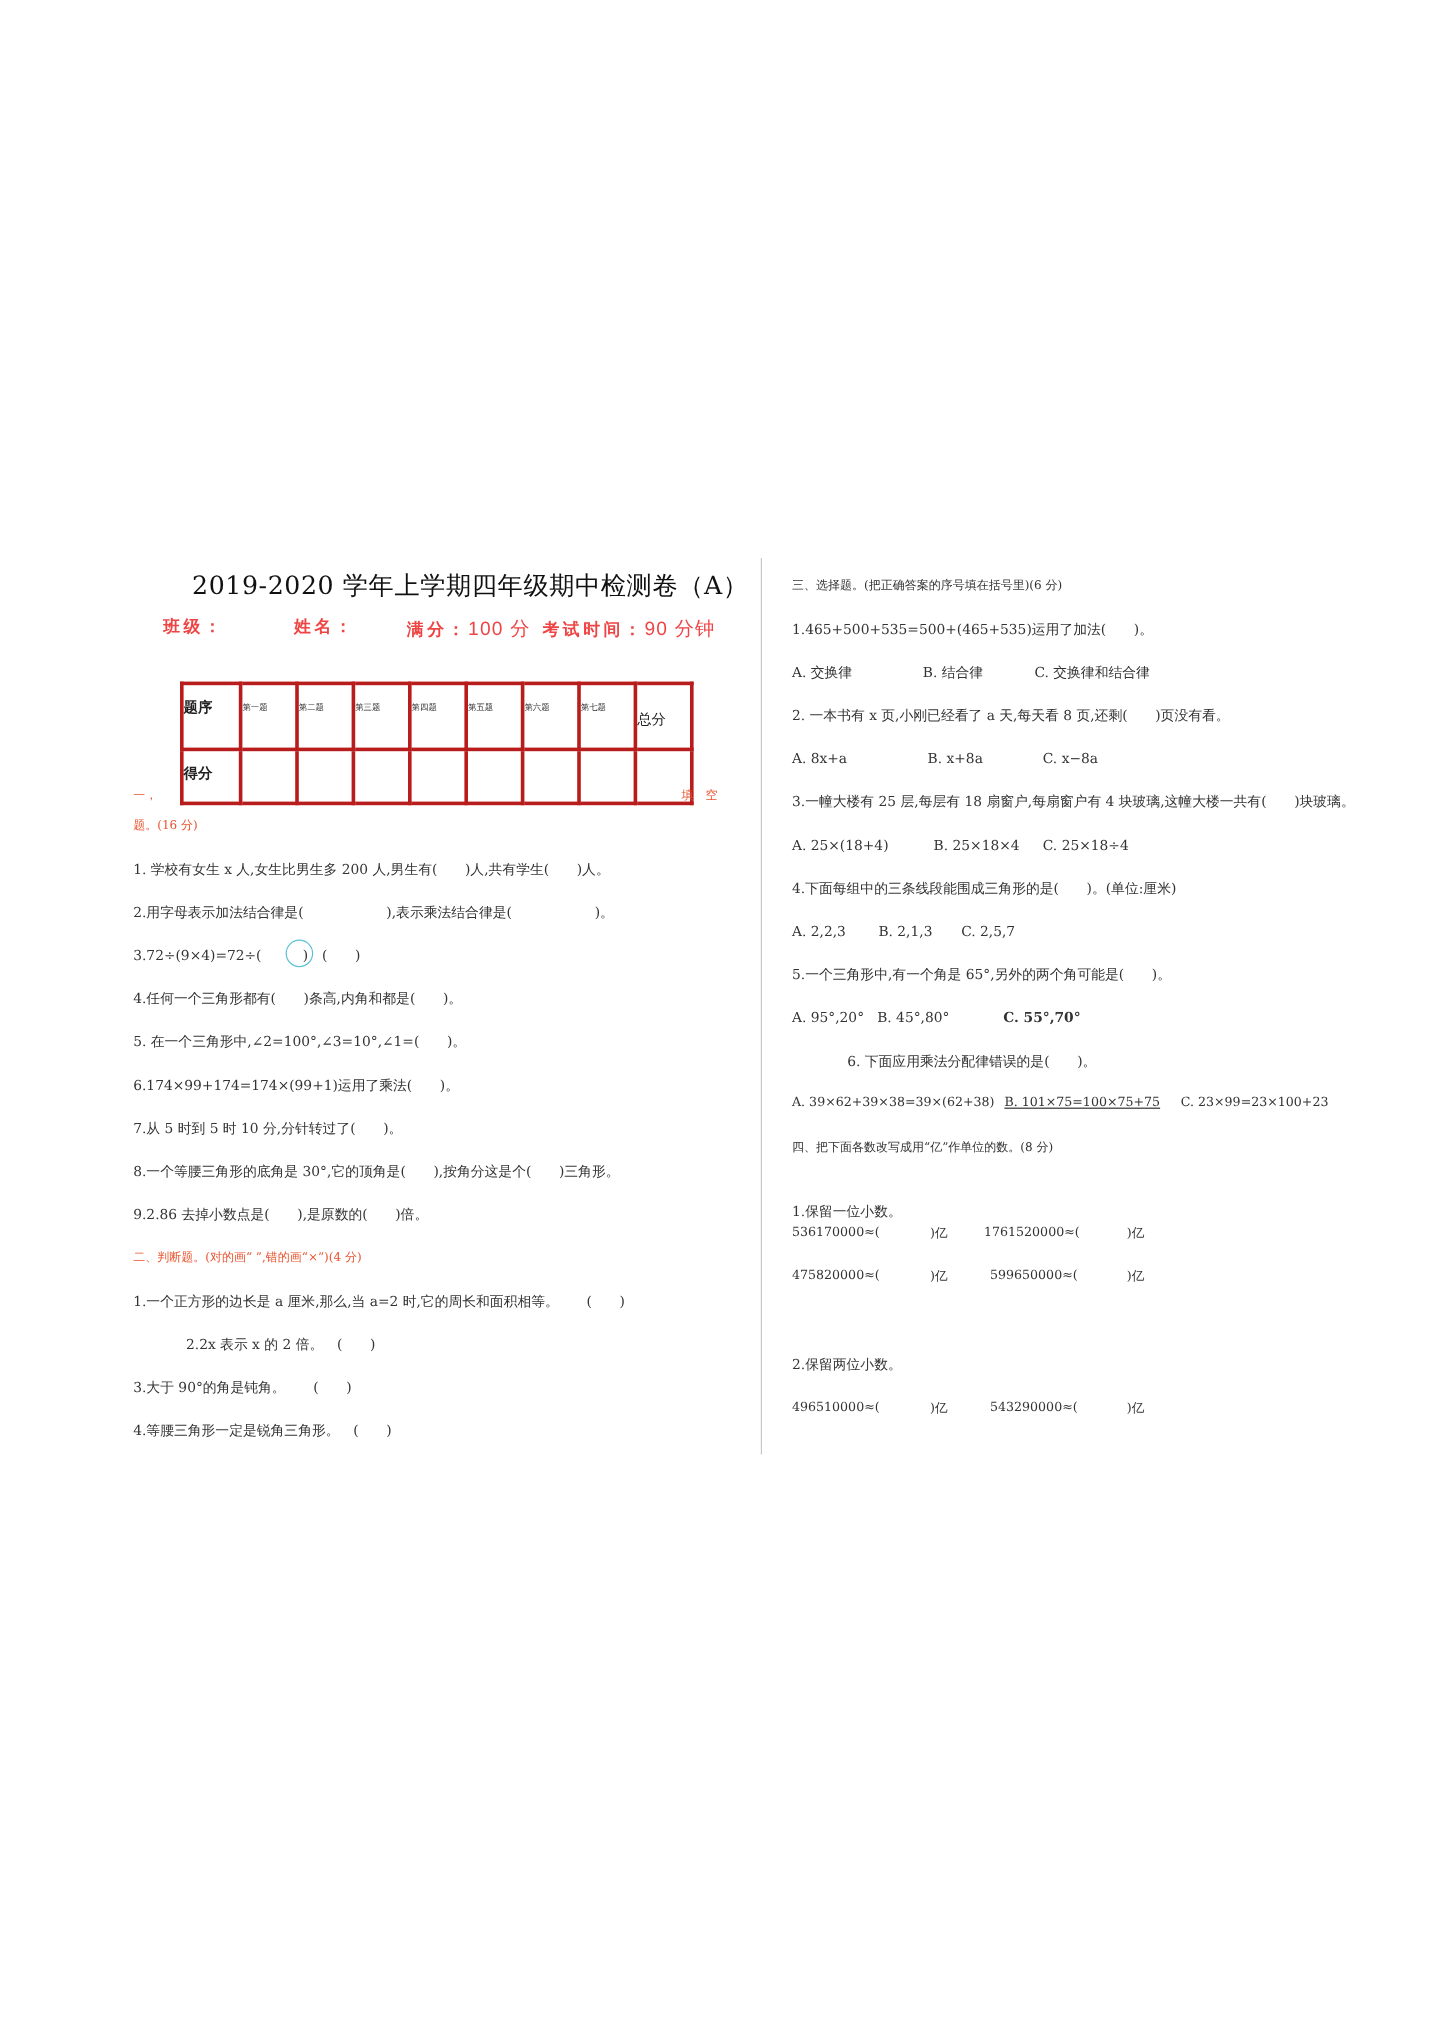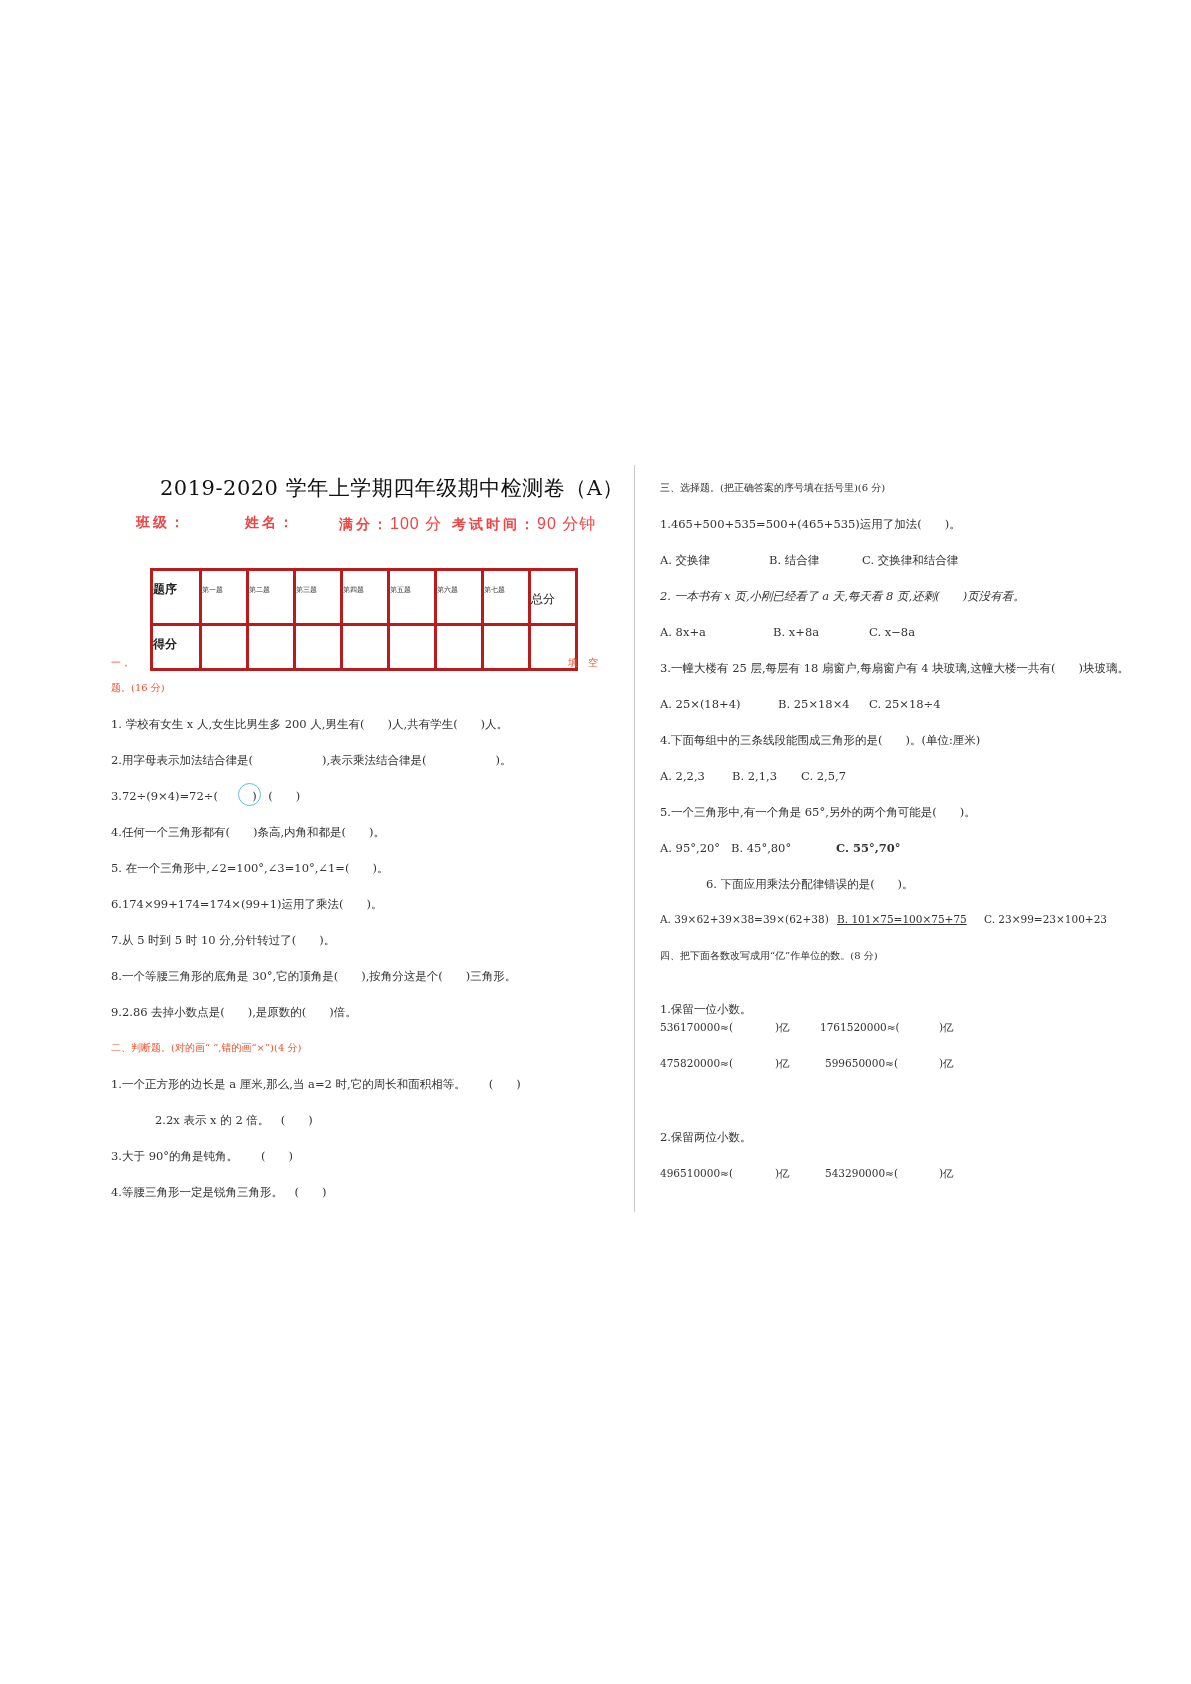--- a/index.html
+++ b/index.html
@@ -84,21 +84,21 @@
 
 <div class="divider"></div>
 
 <div class="abs red sec r" style="top:481px;">三、选择题。(把正确答案的序号填在括号里)(6 分)</div>
 
 <div class="abs r" style="top:517px;">1.465+500+535=500+(465+535)运用了加法(　　)。</div>
 <div class="abs r" style="top:553px;">A. 交换律</div>
 <div class="abs r" style="left:769px; top:553px;">B. 结合律</div>
 <div class="abs r" style="left:862px; top:553px;">C. 交换律和结合律</div>
 
-<div class="abs r" style="top:589px;font-style:italic;">2. 一本书有 x 页,小刚已经看了 a 天,每天看 8 页,还剩(　　)页没有看。</div>
+<div class="abs r" style="top:589px;">2. 一本书有 x 页,小刚已经看了 a 天,每天看 8 页,还剩(　　)页没有看。</div>
 <div class="abs r" style="top:625px;">A. 8x+a</div>
 <div class="abs r" style="left:773px; top:625px;">B. x+8a</div>
 <div class="abs r" style="left:869px; top:625px;">C. x−8a</div>
 
 <div class="abs r" style="top:661px;">3.一幢大楼有 25 层,每层有 18 扇窗户,每扇窗户有 4 块玻璃,这幢大楼一共有(　　)块玻璃。</div>
 <div class="abs r" style="top:697px;">A. 25×(18+4)</div>
 <div class="abs r" style="left:778px; top:697px;">B. 25×18×4</div>
 <div class="abs r" style="left:869px; top:697px;">C. 25×18÷4</div>
 
 <div class="abs r" style="top:733px;">4.下面每组中的三条线段能围成三角形的是(　　)。(单位:厘米)</div>

